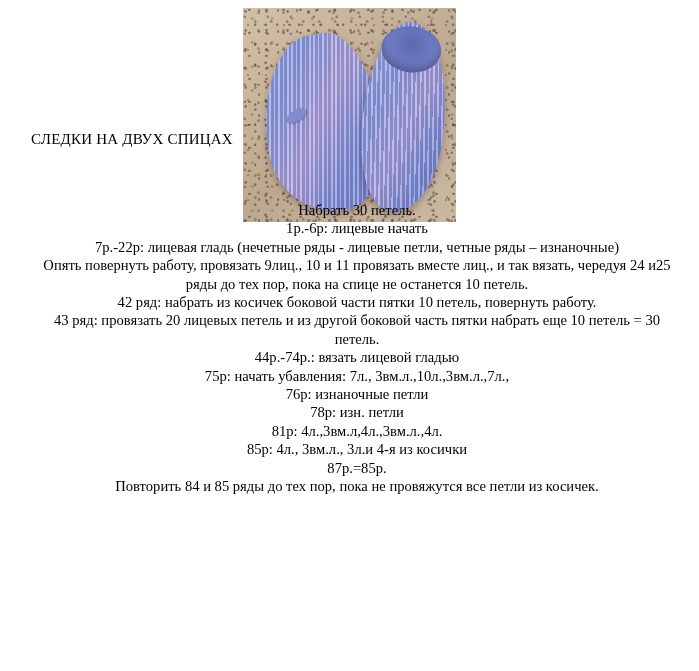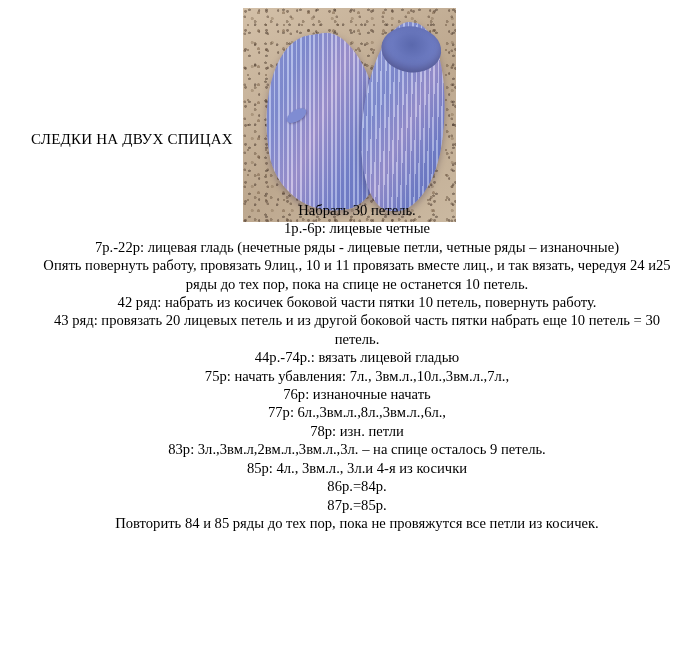--- a/index.html
+++ b/index.html
@@ -133,31 +133,29 @@
     </div>
     <div class="slipper slipper-right">
       <div class="cuff"></div>
     </div>
   </div>
 
   <div class="doc-title">СЛЕДКИ НА ДВУХ СПИЦАХ</div>
 
   <div class="body-text">
     <p>Набрать 30 петель.</p>
-    <p>1р.-6р: лицевые четные</p>
+    <p>1р.-6р: лицевые начать</p>
     <p>7р.-22р: лицевая гладь (нечетные ряды - лицевые петли, четные ряды – изнаночные)</p>
     <p>Опять повернуть работу, провязать 9лиц., 10 и 11 провязать вместе лиц., и так вязать, чередуя 24 и25 ряды до тех пор, пока на спице не останется 10 петель.</p>
     <p>42 ряд: набрать из косичек боковой части пятки 10 петель, повернуть работу.</p>
     <p>43 ряд: провязать 20 лицевых петель и из другой боковой часть пятки набрать еще 10 петель = 30 петель.</p>
     <p>44р.-74р.: вязать лицевой гладью</p>
     <p>75р: начать убавления: 7л., 3вм.л.,10л.,3вм.л.,7л.,</p>
-    <p>76р: изнаночные начать</p>
-    <p>77р: 6л.,3вм.л.,8л.,3вм.л.,6л.,</p>
+    <p>76р: изнаночные петли</p>
     <p>78р: изн. петли</p>
-    <p>83р: 3л.,3вм.л,2вм.л.,3вм.л.,3л. – на спице осталось 9 петель.</p>
+    <p>81р: 4л.,3вм.л,4л.,3вм.л.,4л.</p>
     <p>85р: 4л., 3вм.л., 3л.и 4-я из косички</p>
-    <p>86р.=84р.</p>
     <p>87р.=85р.</p>
     <p>Повторить 84 и 85 ряды до тех пор, пока не провяжутся все петли из косичек.</p>
 
   </div>
 
 </div>
 
 </body></html>

